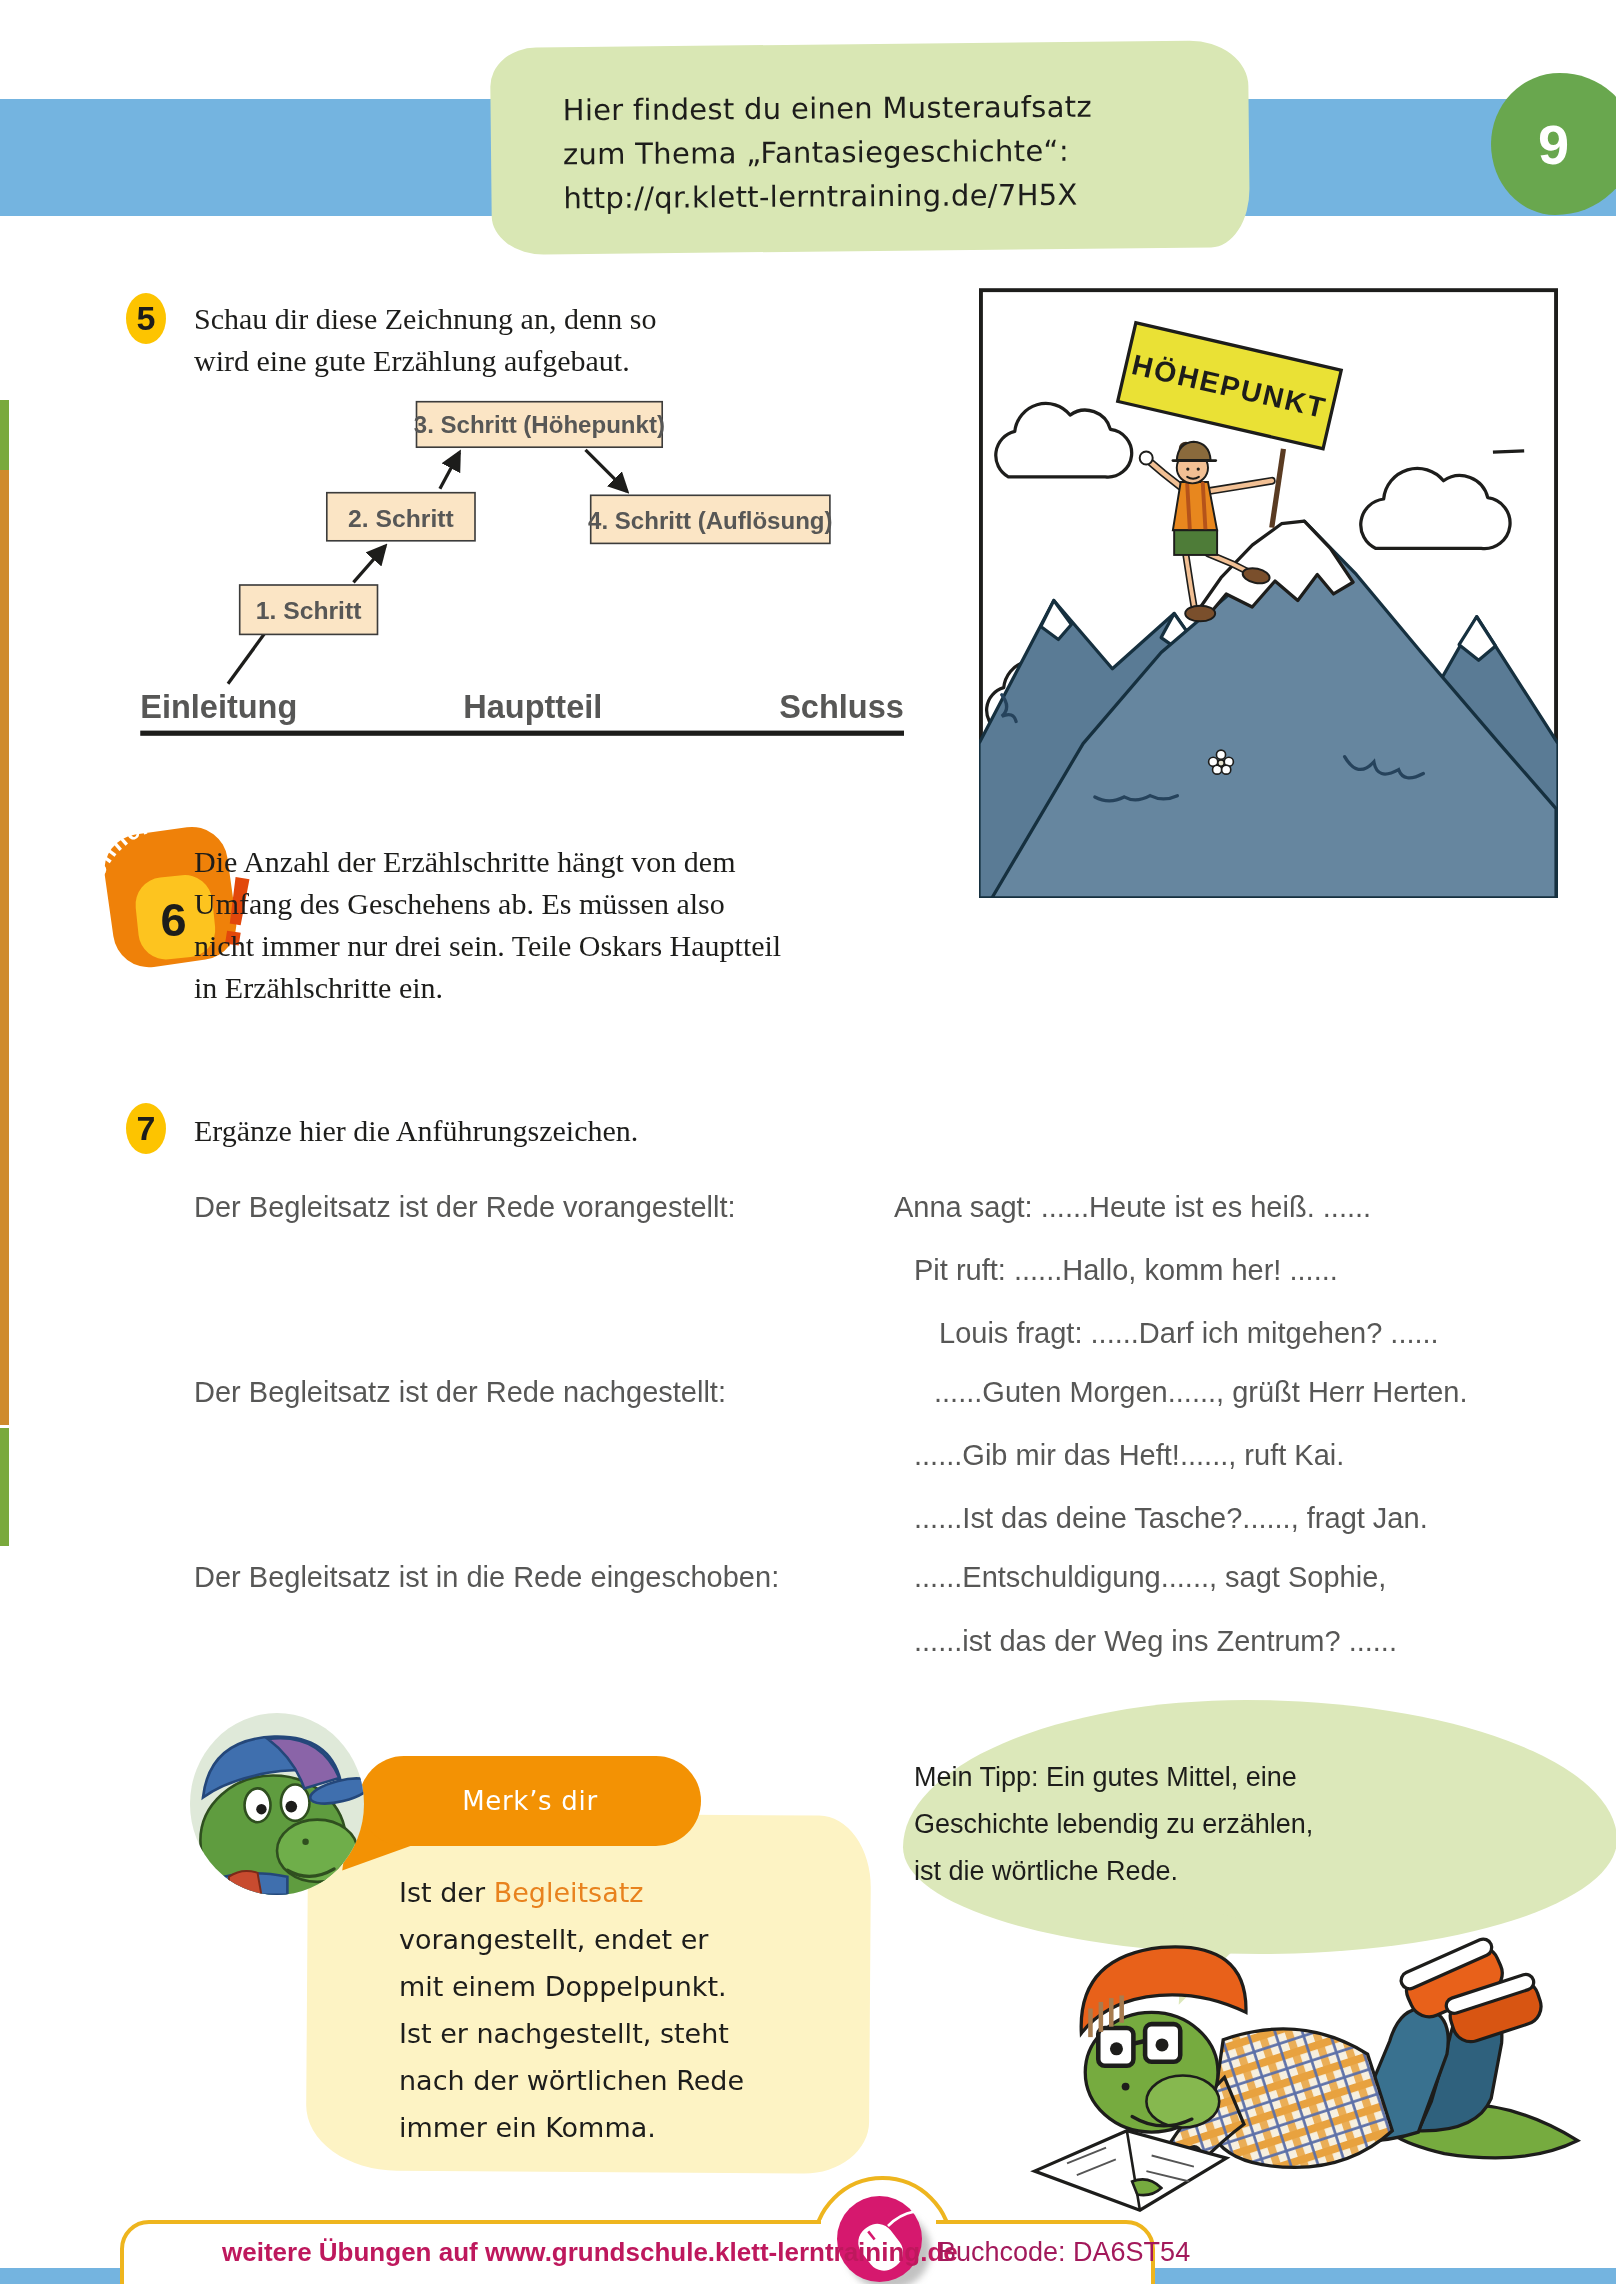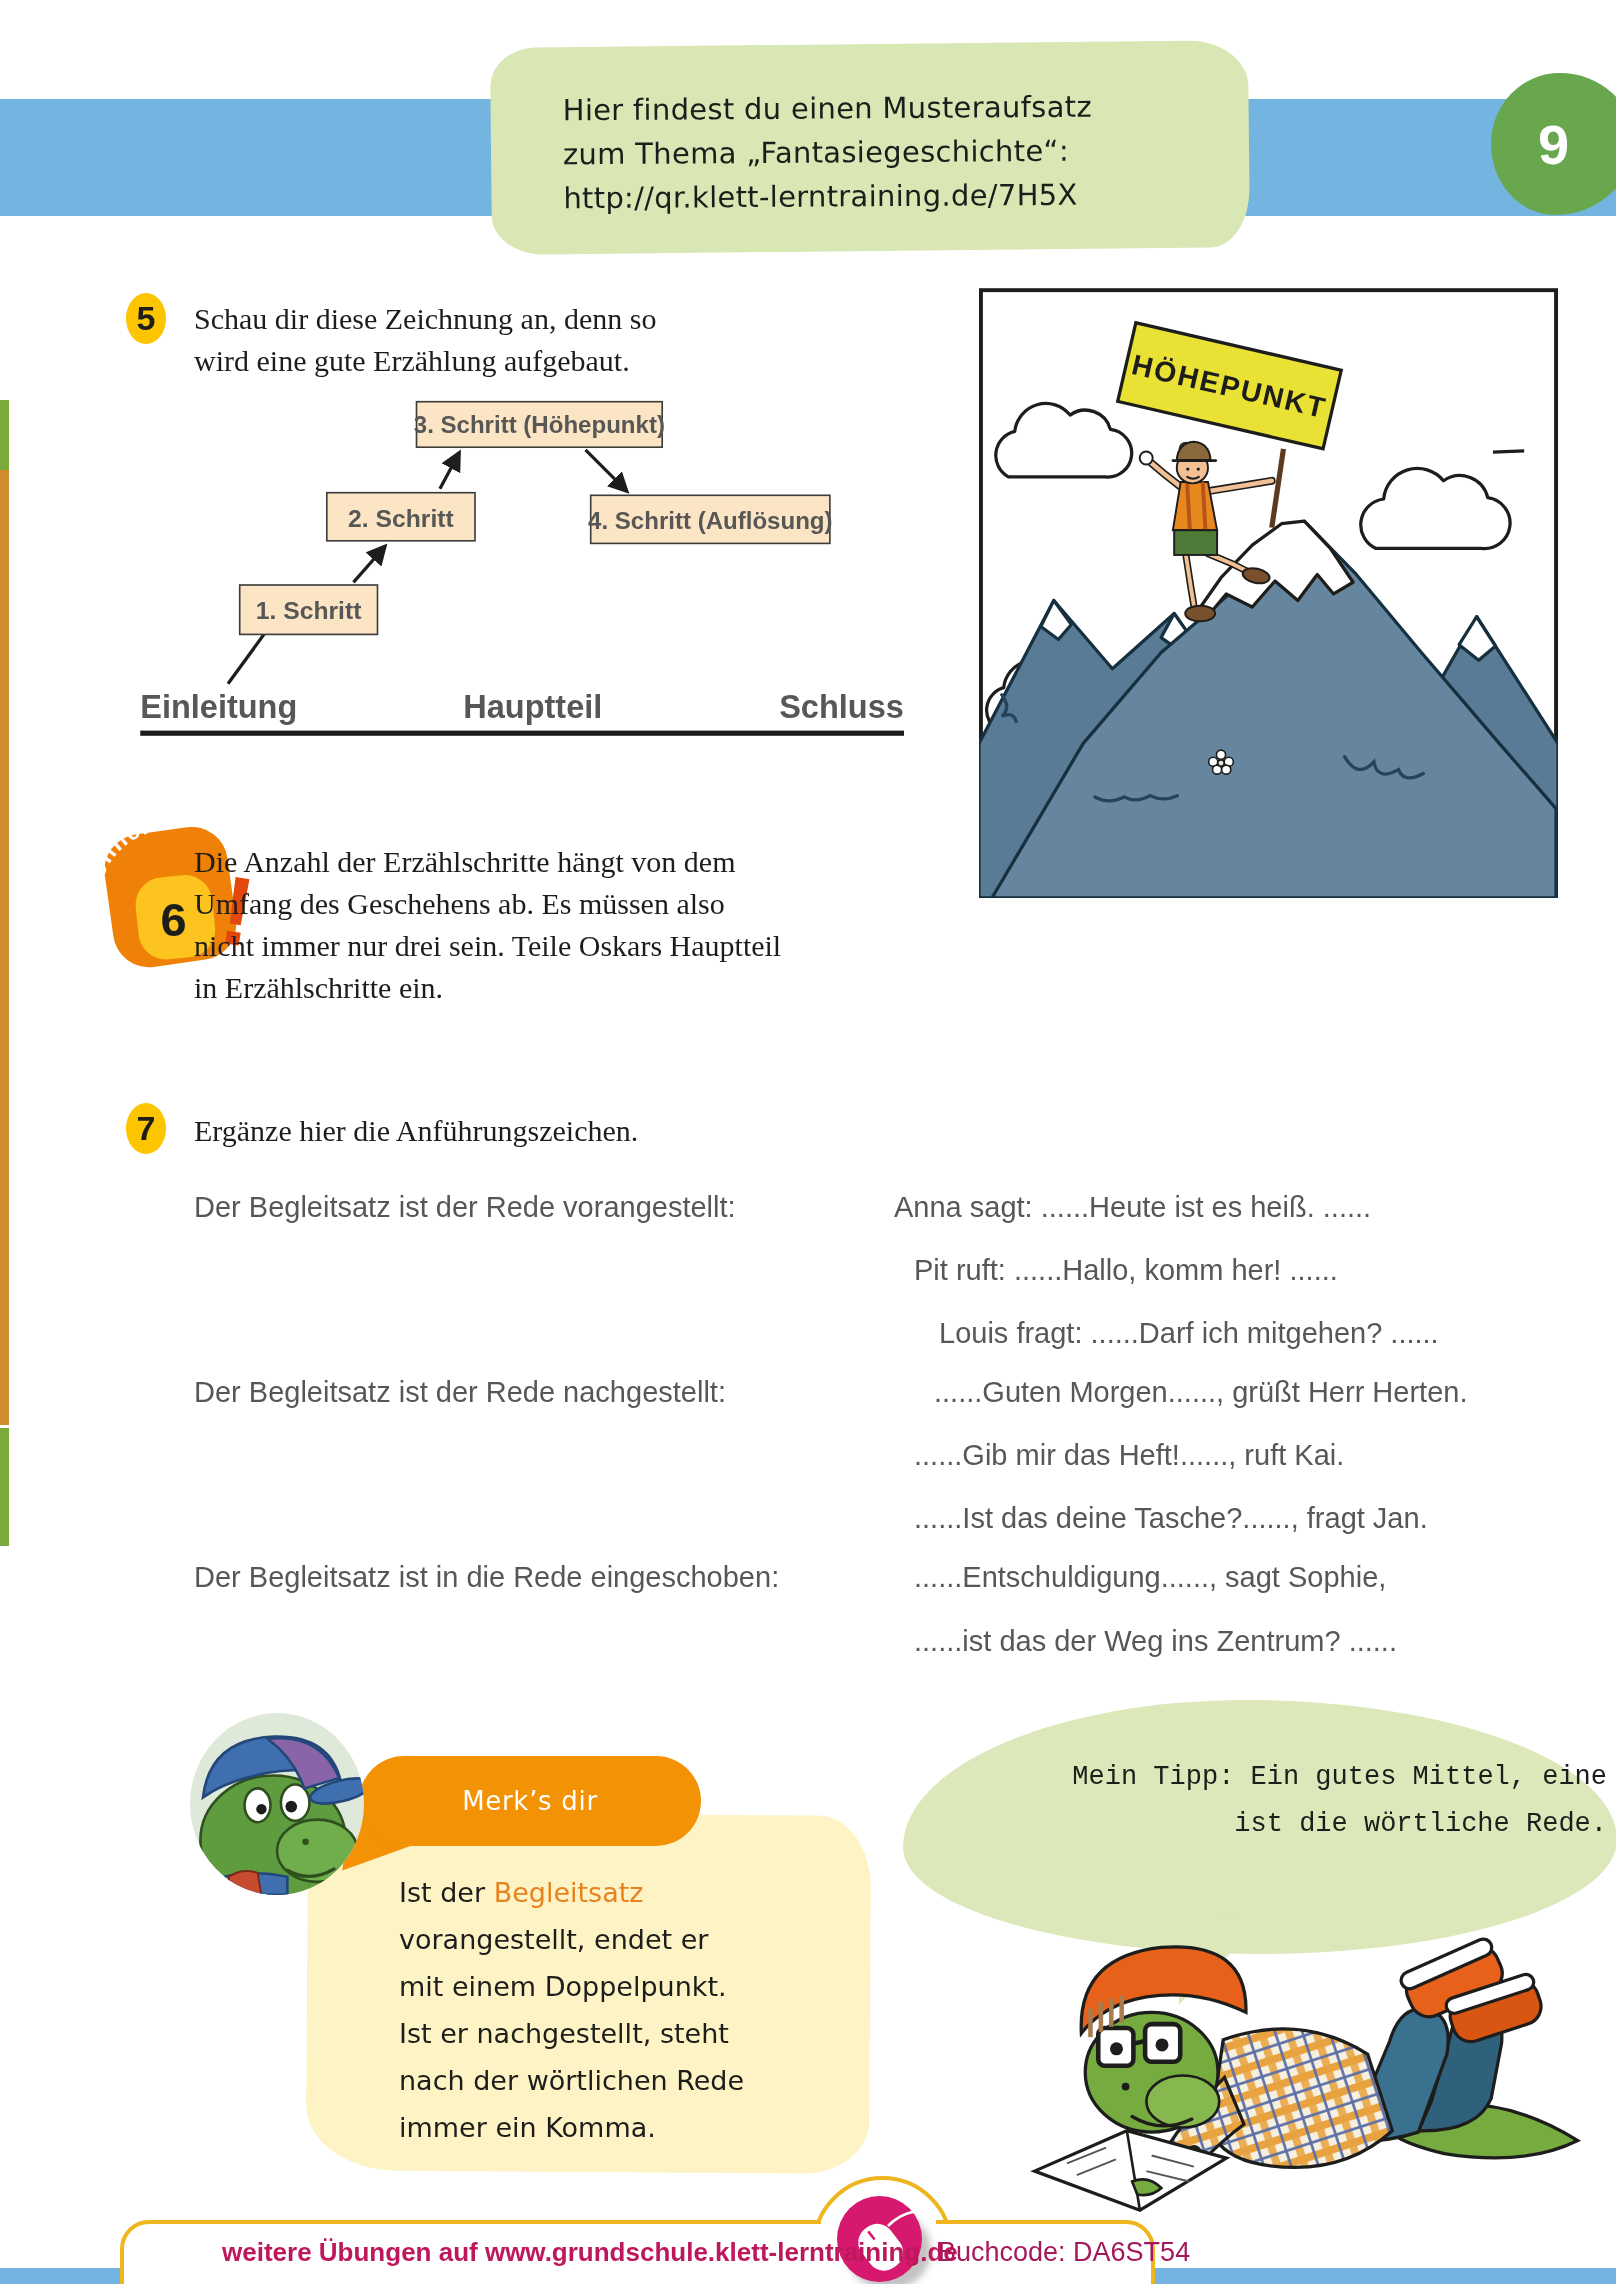--- a/index.html
+++ b/index.html
@@ -34,21 +34,21 @@
   .merk-bubble{left:359px;top:1756px;width:342px;height:90px;background:#f39204;border-radius:46px;
                display:flex;align-items:center;justify-content:center;color:#fff;
                font-family:"DejaVu Sans",sans-serif;font-size:26px;letter-spacing:0.7px;}
   .merk-tail{left:325px;top:1816px;width:0;height:0;border-left:36px solid transparent;
              border-right:39px solid transparent;border-top:62px solid #f39204;transform:rotate(38deg);}
   .avatar{left:190px;top:1713px;width:174px;height:182px;border-radius:50%;background:#dfe9d9;overflow:hidden;}
   .tip-blob{left:903px;top:1700px;width:714px;height:254px;background:#dce8ba;
             border-radius:48% 52% 50% 50% / 58% 55% 45% 42%;}
   .tip-tail{left:1171px;top:1913px;width:0;height:0;border-left:19.5px solid transparent;
             border-right:59px solid transparent;border-top:98px solid #dce8ba;transform:rotate(14deg);}
-  .tip-text{left:914px;top:1754px;width:693px;text-align:right;font-family:Liberation Mono, monospace;
+  .tip-text{left:914px;top:1754px;width:693px;text-align:left;font-family:Liberation Sans, sans-serif;
             font-size:27px;line-height:47px;color:#1d1d1b;}
   
   .blue-strip{left:0;top:2268px;width:1616px;height:15.6px;background:#74b4e0;}
   .footer-bump{left:812px;top:2176px;width:133px;height:133px;border-radius:50%;
                background:#fff;border:4.6px solid #eeb51e;}
   .footer-box{left:120px;top:2220px;width:1027px;height:124px;background:#fff;
               border:4.6px solid #eeb51e;border-radius:29px;}
   .footer-erase{left:821px;top:2220px;width:115px;height:19.5px;background:#fff;}
   .mouse-shadow{left:846px;top:2211px;width:85px;height:79px;border-radius:50%;
                 background:rgba(120,120,120,.45);filter:blur(3.9px);}
@@ -239,20 +239,21 @@
     <div>mit einem Doppelpunkt.</div>
     <div>Ist er nachgestellt, steht</div>
     <div>nach der wörtlichen Rede</div>
     <div>immer ein Komma.</div>
   </div>
 
   <div class="abs tip-blob"></div>
   <div class="abs tip-tail"></div>
   <div class="abs tip-text">
     <div>Mein Tipp: Ein gutes Mittel, eine</div>
+    <div>Geschichte lebendig zu erzählen,</div>
     <div>ist die wörtliche Rede.</div>
   </div>
 
   <svg class="abs" style="left:1028px;top:1916px;" width="566" height="332" viewBox="0 0 870 510">
     <defs>
       <pattern id="plaid" width="40" height="40" patternUnits="userSpaceOnUse" patternTransform="rotate(-18)">
         <rect width="40" height="40" fill="#f7f0df"></rect>
         <rect x="0" y="0" width="40" height="12" fill="#e8a23f"></rect>
         <rect x="0" y="0" width="12" height="40" fill="#e8a23f" opacity=".85"></rect>
         <rect x="0" y="24" width="40" height="4" fill="#5b6fa8"></rect>

